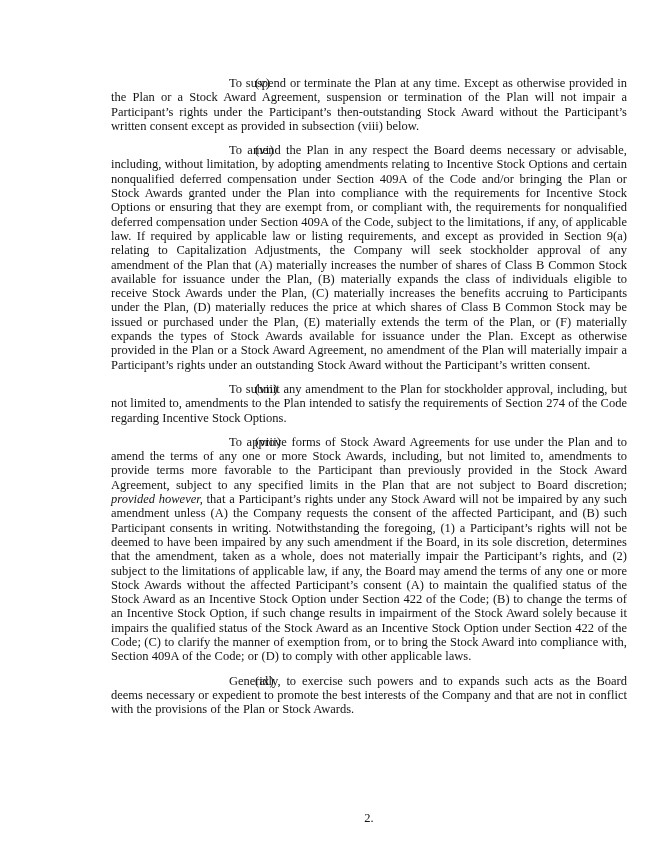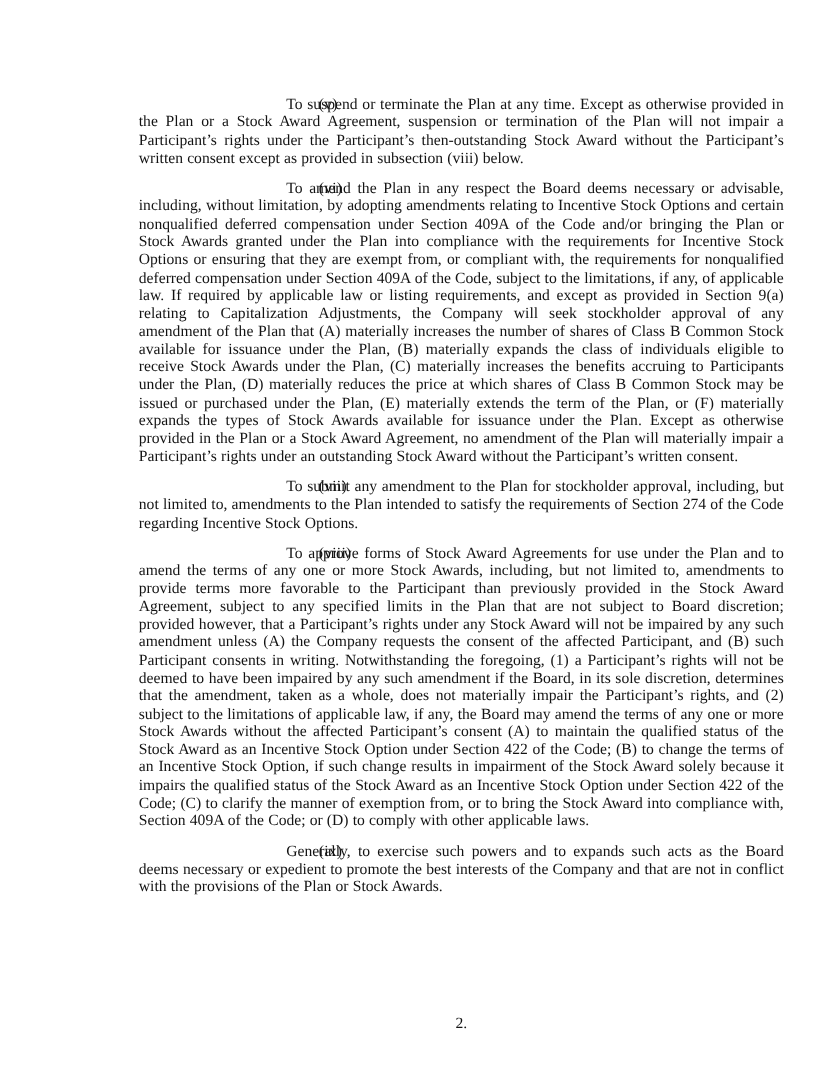--- a/index.html
+++ b/index.html
@@ -32,20 +32,21 @@
     word-spacing: 0.2px;
   }
   .label {
     display: inline-block;
     width: 46px;
     font-weight: bold;
     font-weight: normal;
     letter-spacing: 0.2px;
   }
   .seg-italic {
+    font-style: italic;
   }
   .footer {
     position: absolute;
     left: 78px;
     width: 516px;
     top: 811px;
     text-align: center;
     font-size: 12.5px;
     line-height: 14.3px;
   }

